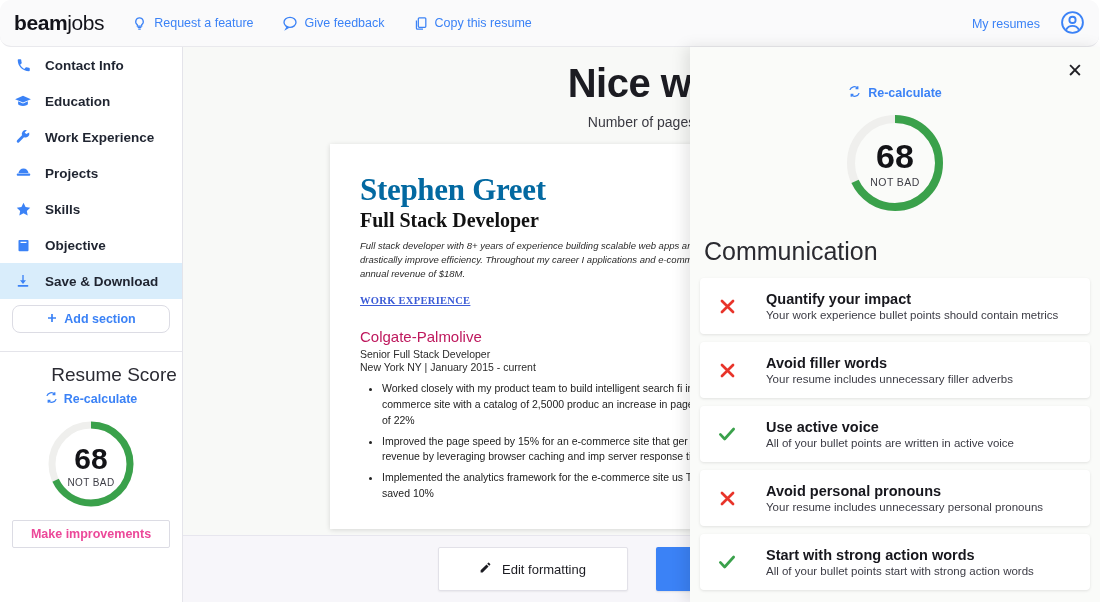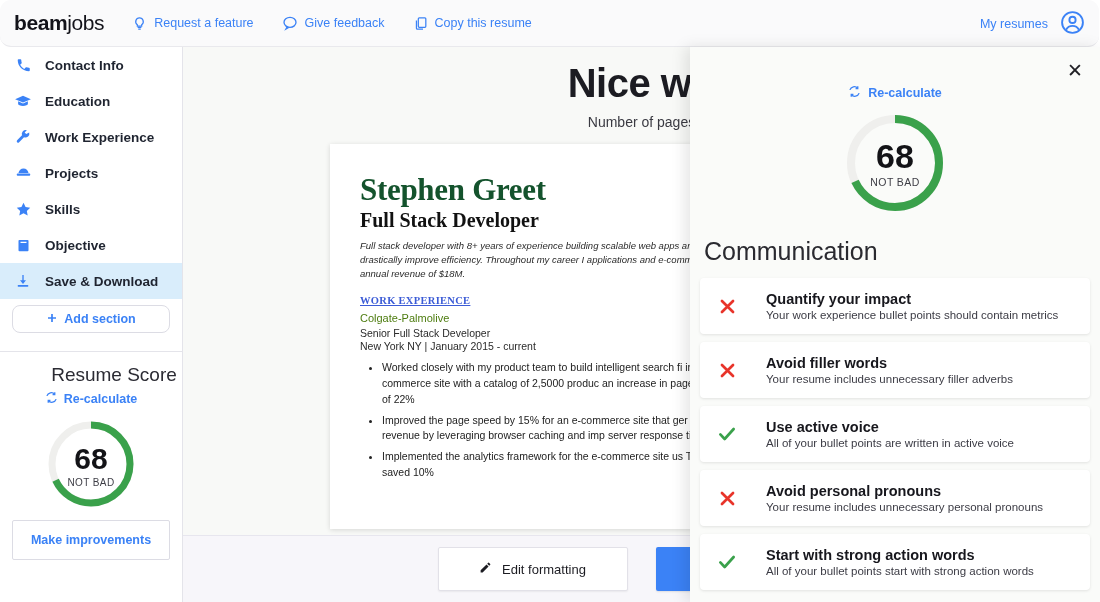--- a/index.html
+++ b/index.html
@@ -27,21 +27,21 @@
   .brand b { font-weight: 700; }
   .brand span.light { font-weight: 400; }
   .navlinks { display: flex; align-items: center; margin-left: 28px; gap: 28px; }
   .navlink {
     display: flex; align-items: center; gap: 7px;
     color: #3b82f6; font-size: 12.5px; cursor: pointer; white-space: nowrap;
   }
   .navlink svg { display: block; }
   .topright {
     position: absolute; right: 14px; top: 0; height: 47px;
-    display: flex; align-items: center; gap: 12px;
+    display: flex; align-items: center; gap: 20px;
     color: #3b82f6; font-size: 12.5px; cursor: pointer;
   }
 
   
   .sidebar {
     position: absolute; left: 0; top: 47px; width: 183px; height: 555px;
     background: #ffffff; border-right: 1px solid #e4e4ea;
     z-index: 4;
   }
   .side-item {
@@ -65,44 +65,44 @@
     margin-top: 5px; display: inline-flex; align-items: center; gap: 6px;
     color: #3b82f6; font-size: 12.5px; font-weight: 700; cursor: pointer;
   }
   .ring-wrap { position: relative; margin: 10px auto 0 auto; }
   .ring-num { position: absolute; left: 0; right: 0; text-align: center; }
   .ring-num .n { font-size: 30px; font-weight: 700; color: #131317; line-height: 1; }
   .ring-num .lbl { font-size: 10px; color: #3d3d45; letter-spacing: 0.4px; margin-top: 3px; }
   .improve-wrap { padding: 10px 12px 0 12px; }
   .improve {
     border: 1px solid #dcdce4; background: #fff; border-radius: 2px;
-    height: 40px; display: flex; align-items: center; justify-content: center;
-    color: #3b82f6; font-size: 12.5px; font-weight: 700; cursor: pointer;
+    height: 28px; display: flex; align-items: center; justify-content: center;
+    color: #ec4899; font-size: 12.5px; font-weight: 700; cursor: pointer;
   }
 
   
   .main {
     position: absolute; left: 183px; top: 47px; width: 917px; height: 555px;
     background: #f8f9f7; overflow: hidden;
   }
   .main-head { text-align: center; padding-top: 14px; }
   .main-title { font-size: 40px; font-weight: 700; color: #1c1c22; letter-spacing: -0.5px; }
   .main-sub { font-size: 14px; color: #3a3a42; margin-top: 8px; }
 
   .paper {
     position: absolute; left: 147px; top: 97px; width: 420px; height: 385px;
     background: #fff; box-shadow: 0 1px 5px rgba(0,0,0,0.14);
     padding: 28px 30px 0 30px; overflow: hidden;
   }
-  .r-name { font-family: "Liberation Serif", serif; font-size: 31px; font-weight: 700; color: #14532d; letter-spacing: -0.3px; }
+  .r-name { font-family: "Liberation Serif", serif; font-size: 31px; font-weight: 700; color: #0369a1; letter-spacing: -0.3px; }
   .r-role { font-family: "Liberation Serif", serif; font-size: 20px; font-weight: 700; color: #111; margin-top: 1px; }
   .r-sum { font-size: 9.5px; font-style: italic; color: #2a2a2a; line-height: 1.45; margin-top: 7px; width: 430px; }
   .r-sec { color: #3b5bd6; font-family: "Liberation Serif", serif; font-weight: 700; font-size: 10.5px;
            letter-spacing: 0.3px; text-decoration: underline; margin-top: 15px; }
-  .r-co { font-size: 11px; color: #4d7c0f; margin-top: 6px; }
+  .r-co { font-size: 15px; color: #be185d; margin-top: 22px; }
   .r-job { font-size: 10.5px; color: #2b2b2b; margin-top: 3px; }
   .r-meta { font-size: 10.5px; color: #2b2b2b; margin-top: 1px; }
   .r-list { margin-top: 8px; padding-left: 22px; width: 430px; }
   .r-list li { font-size: 10.5px; color: #222; line-height: 1.5; margin-bottom: 5px; }
 
   .footbar {
     position: absolute; left: 0; bottom: 0; width: 917px; height: 67px;
     background: #f7f6fa; border-top: 1px solid #e7e6ee;
     display: flex; align-items: center; justify-content: center; gap: 28px;
   }

